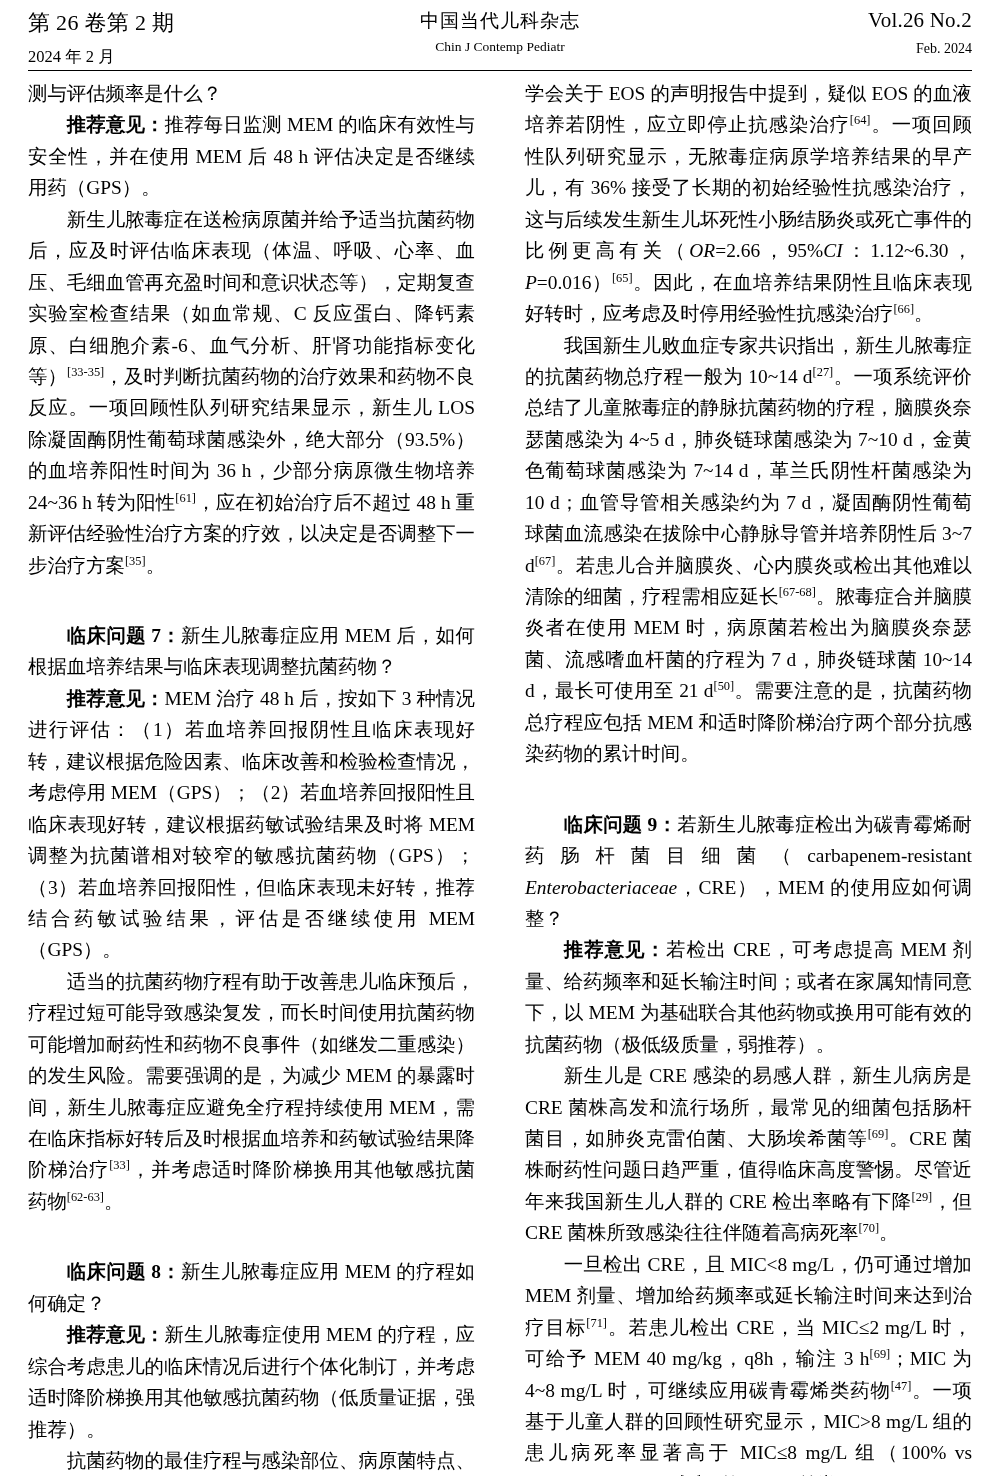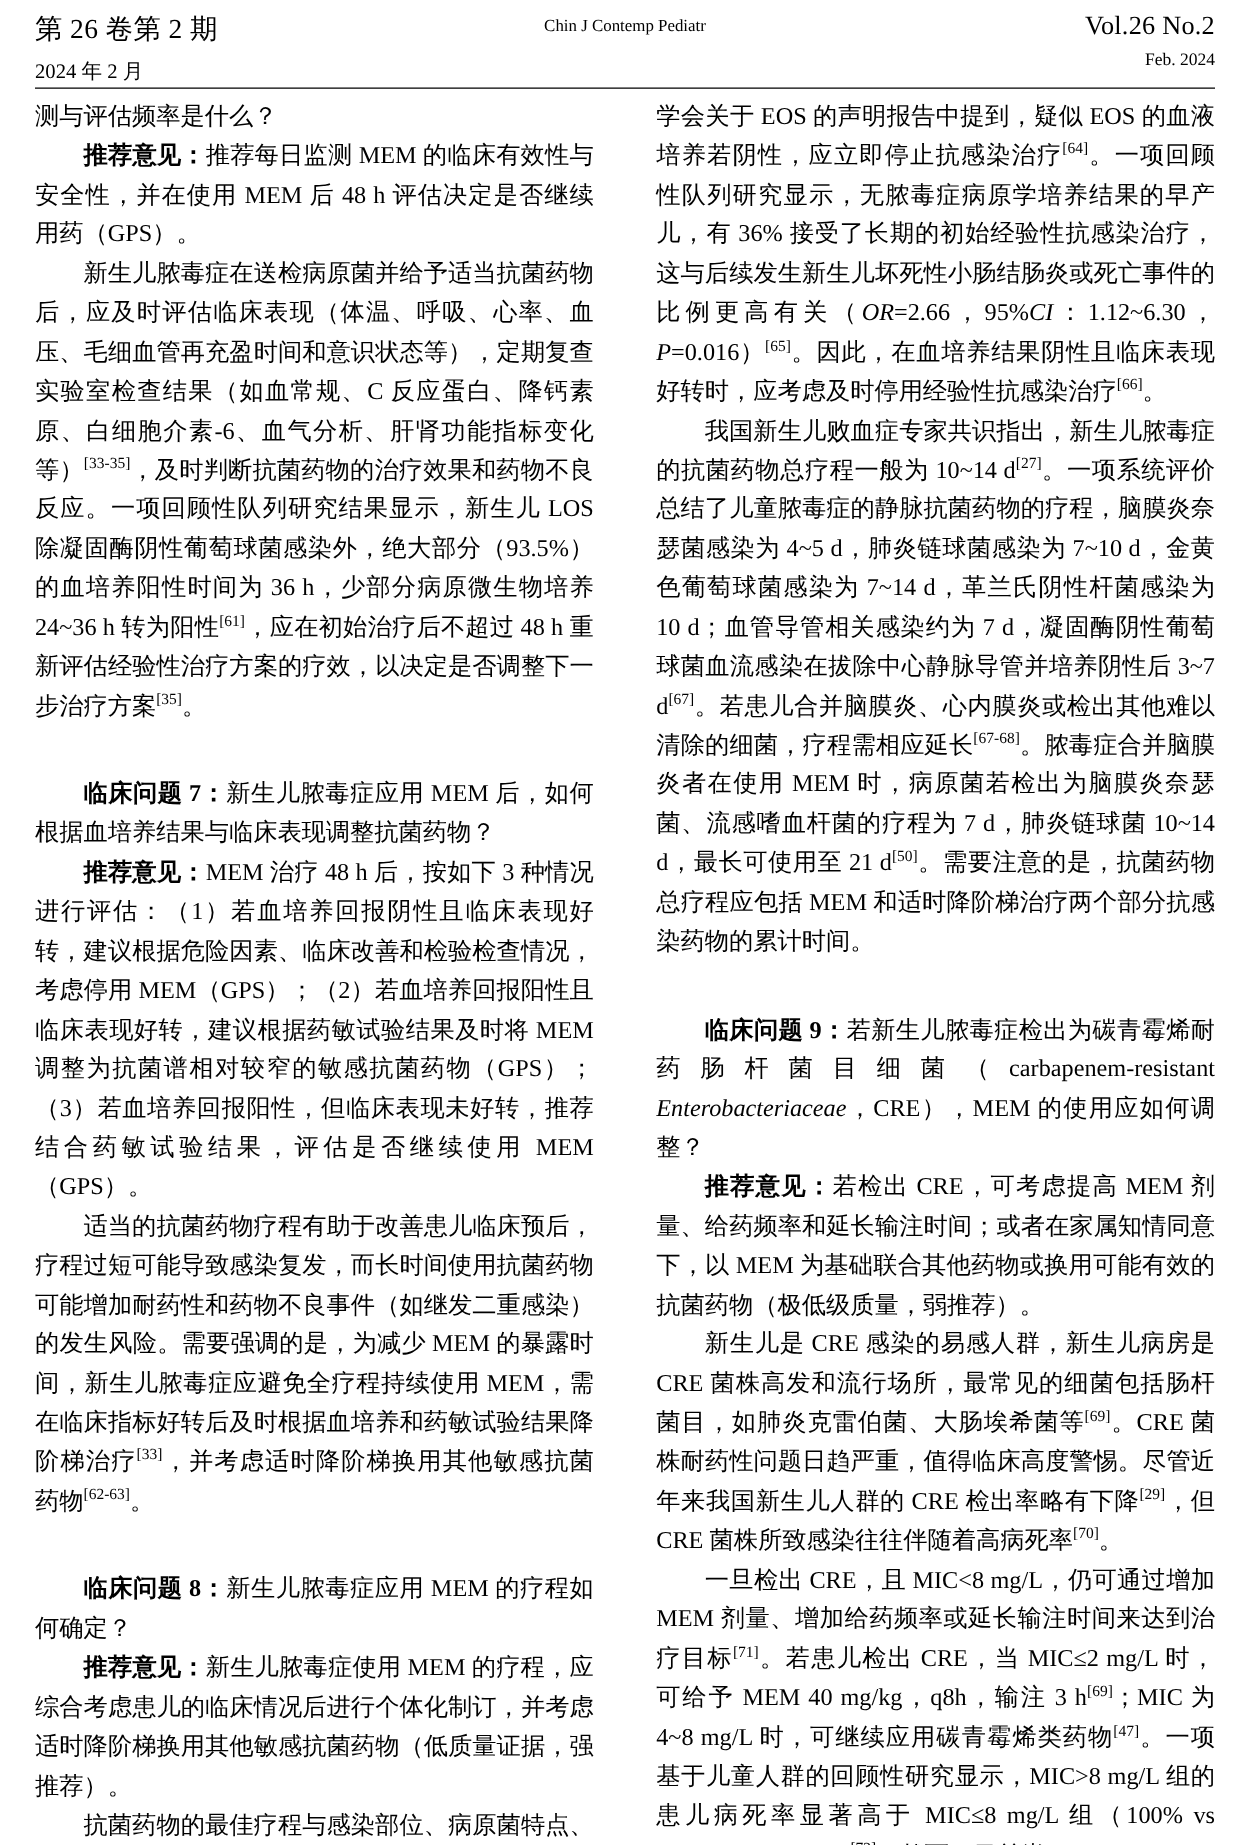--- a/index.html
+++ b/index.html
@@ -120,20 +120,21 @@
 
 <div class="page">
 
   <div class="running-head">
     <div class="rh-row">
       <div class="rh-left">
         <div class="rh-vol">第 26 卷第 2 期</div>
         <div class="rh-date">2024 年 2 月</div>
       </div>
       <div class="rh-center">
+        <div class="rh-journal-cn">中国当代儿科杂志</div>
         <div class="rh-journal-en">Chin J Contemp Pediatr</div>
       </div>
       <div class="rh-right">
         <div class="rh-volno">Vol.26 No.2</div>
         <div class="rh-issuedate">Feb. 2024</div>
       </div>
     </div>
     <div class="rule"></div>
   </div>
 

